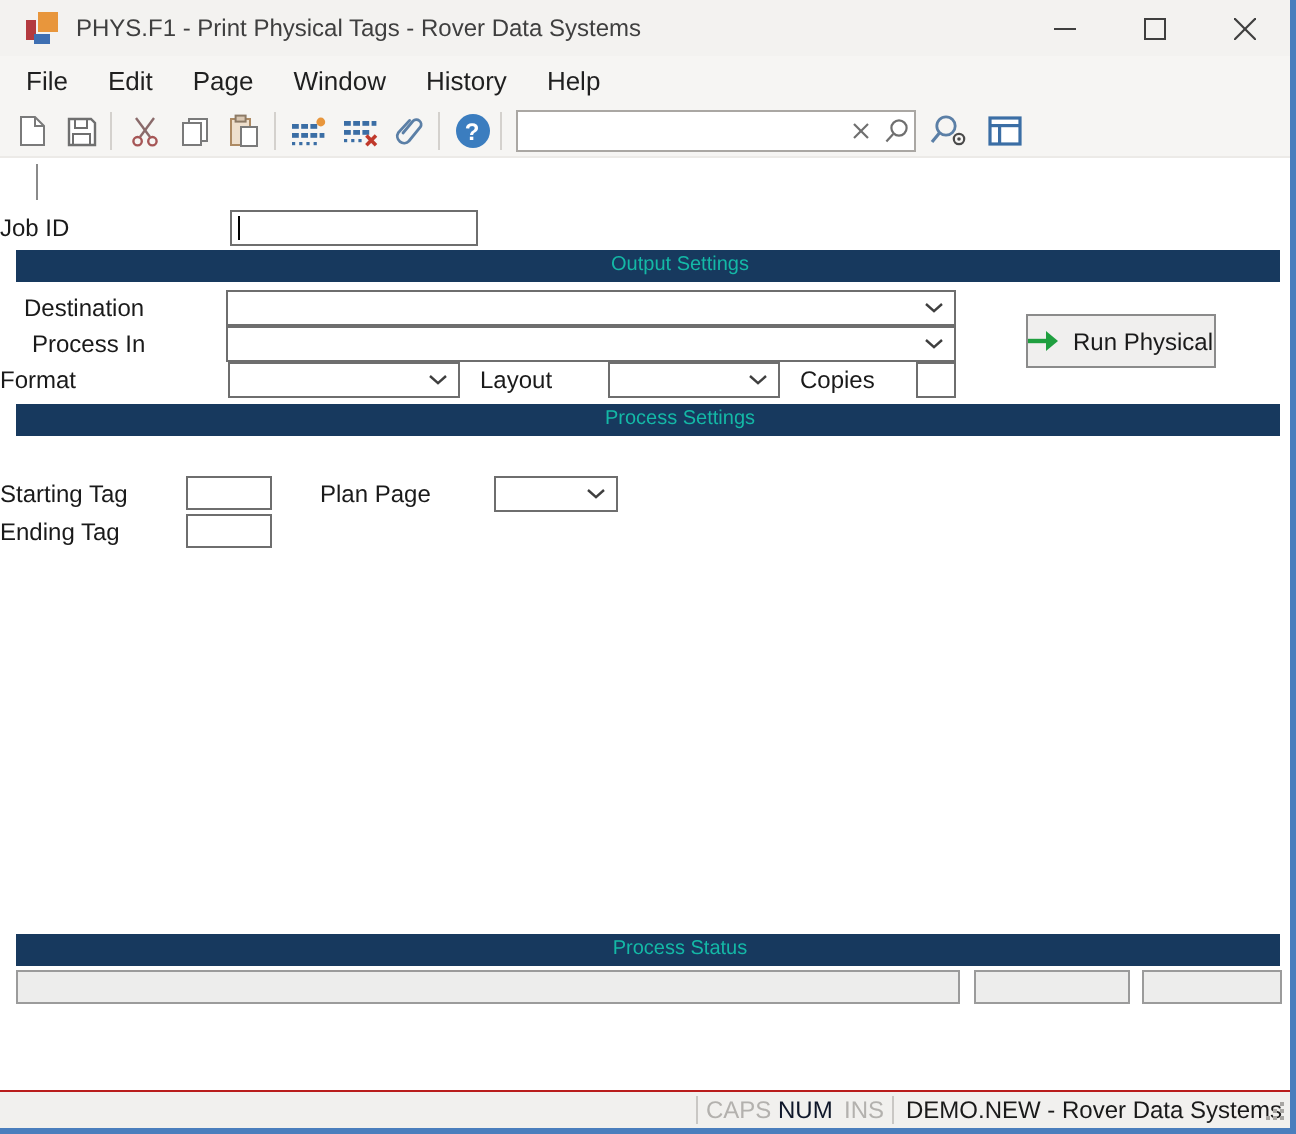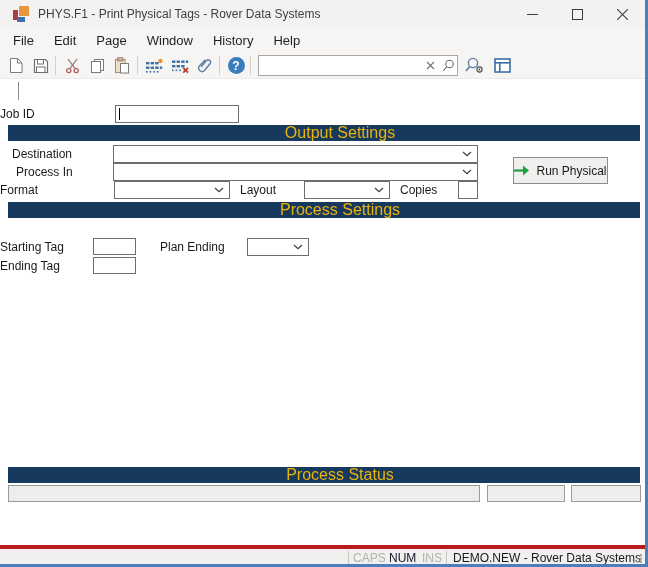--- a/index.html
+++ b/index.html
@@ -28,26 +28,26 @@
   .search-input { flex:1; height:100%; border:none; outline:none; padding:0 4px; font-size:12px; font-family:"Liberation Sans",sans-serif; background:transparent; }
   .search-glyph { width:18px; height:100%; display:flex; align-items:center; justify-content:center; cursor:pointer; background:transparent; border:none; padding:0; }
   .help-circle { width:17px; height:17px; border-radius:50%; background:#3b7dbf; color:#fff; font-size:12px; font-weight:bold; display:flex; align-items:center; justify-content:center; }
   
   .form-area { position:absolute; left:0; top:79px; width:645px; height:466px; background:#fff; }
   .lbl { position:absolute; height:15px; line-height:15px; text-align:left; color:#1a1a1a; font-size:12px; white-space:nowrap; }
   .tin { position:absolute; background:#fff; border:1px solid #6e6e6e; font-size:12px; font-family:"Liberation Sans",sans-serif; padding:0 3px; outline:none; }
   .combo { position:absolute; background:#fff; border:1px solid #6e6e6e; cursor:default; display:flex; align-items:center; }
   .combo .cval { flex:1; padding-left:4px; font-size:12px; }
   .combo .chev { margin-right:5px; display:flex; align-items:center; }
-  .secbar { position:absolute; left:8px; width:632px; height:16px; background:#17395e; color:#eab308; text-align:center; font-size:16px; line-height:16px;padding-left:32px; }
+  .secbar { position:absolute; left:8px; width:632px; height:16px; background:#17395e; color:#14b8a6; text-align:center; font-size:10px; line-height:16px;padding-left:32px; }
   .caret-mark { position:absolute; background:#8a8a8a; width:1px; }
   .run-btn { position:absolute; left:513px; top:78px; width:95px; height:27px; background:#f0efee; border:1px solid #8b8b8b; display:flex; align-items:center; justify-content:center; gap:7px; font-size:12px; font-family:"Liberation Sans",sans-serif; color:#1a1a1a; cursor:pointer; }
   .status-field { position:absolute; height:17px; background:#ededec; border:1px solid #9b9b9b; }
   
-  .footer { position:absolute; left:0; top:545px; width:645px; height:19px; background:#f1f0ee; border-top:4px solid #b91c1c; font-size:12px; }
+  .footer { position:absolute; left:0; top:545px; width:645px; height:19px; background:#f1f0ee; border-top:1px solid #b91c1c; font-size:12px; }
   .foot-sep { position:absolute; top:2px; width:1px; height:14px; background:#c9c7c4; }
   .foot-txt { position:absolute; top:2px; height:15px; line-height:15px; white-space:nowrap; }
   .key-off { color:#b3b1ae; }
   .key-on { color:#0f172a; }
   .grip { position:absolute; right:2px; top:4px; }
 </style>
 </head>
 <body>
 
 <div class="window">
@@ -266,21 +266,21 @@
         </span>
     </div>
     <span class="lbl" style="left:400px; width:53px; top:104px;">Copies</span>
     <input class="tin" style="left: 458px; top: 102px; width: 20px; height: 18px; padding: 0px 2px;" value="">
 
     <div class="secbar" style="top:123px;">Process Settings</div>
 
     <span class="lbl" style="left:0; width:89px; top:161px;">Starting Tag</span>
     <input class="tin" style="left: 93px; top: 159px; width: 43px; height: 17px;" value="">
 
-    <span class="lbl" style="left:160px; width:84px; top:161px;">Plan Ending</span>
+    <span class="lbl" style="left:160px; width:84px; top:161px;">Plan Page</span>
     <div class="combo" style="left:247px; top:159px; width:62px; height:18px;">
       <span class="cval"></span>
       <span class="chev">
           <svg width="10" height="6">
             <polyline points="1,1 5,4.6 9,1" fill="none" stroke="#3f3f3f" stroke-width="1.2"></polyline>
           </svg>
         </span>
     </div>
 
     <span class="lbl" style="left:0; width:89px; top:180px;">Ending Tag</span>

